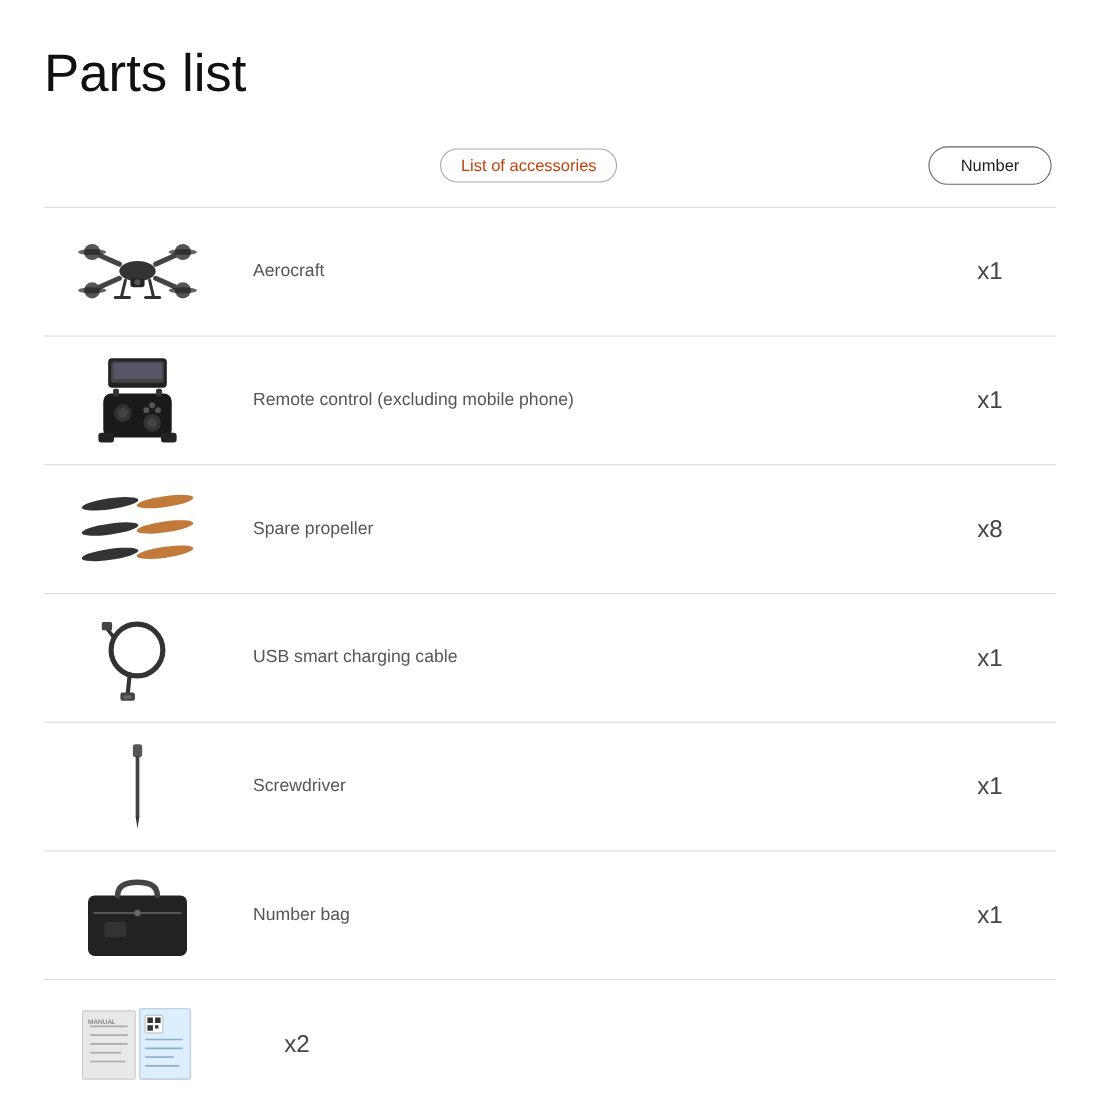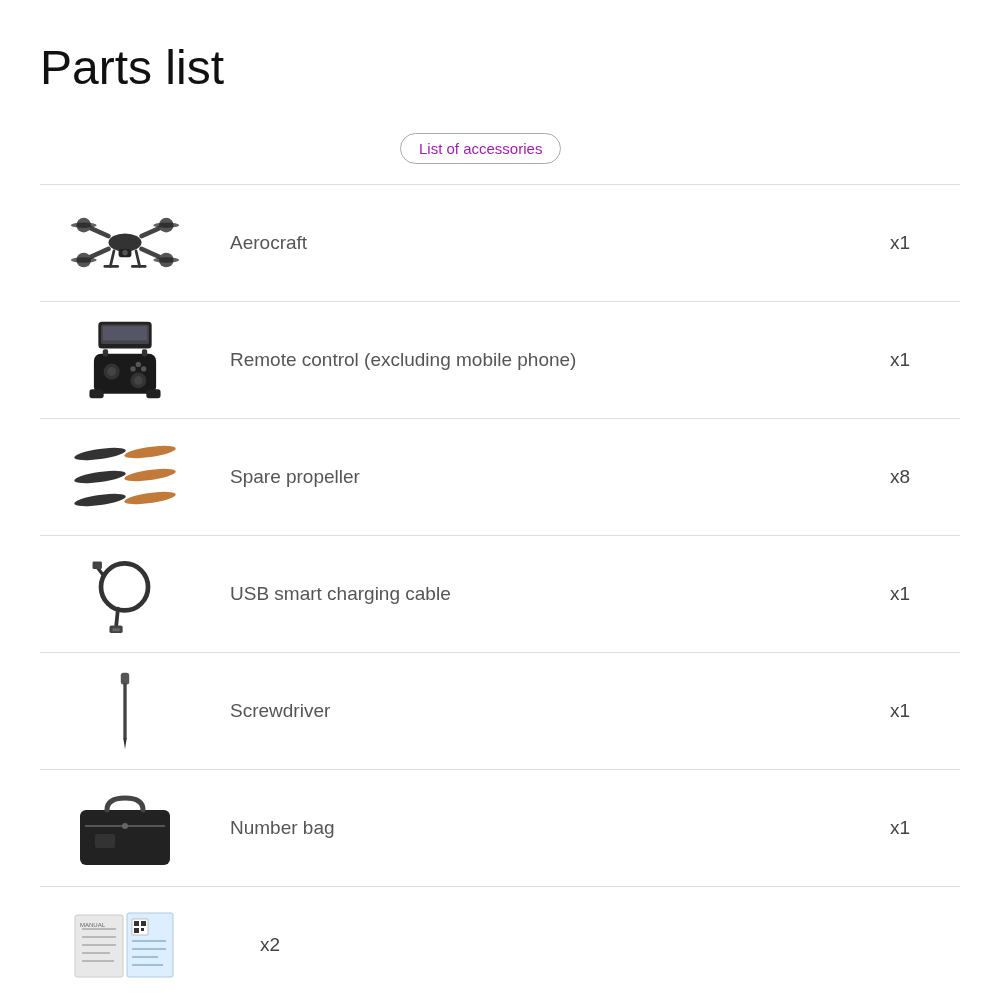--- a/index.html
+++ b/index.html
@@ -36,21 +36,21 @@
     .header-number {
       width: 120px;
       text-align: center;
     }
     .pill-label {
       display: inline-block;
       border: 1px solid #aaa;
       border-radius: 20px;
       padding: 6px 18px;
       font-size: 15px;
-      color: #a21caf;
+      color: #c2410c;
       background: #fff;
     }
     .pill-label-bold {
       display: inline-block;
       border: 1.5px solid #666;
       border-radius: 22px;
       padding: 8px 28px;
       font-size: 15px;
       color: #222;
       background: #fff;
@@ -69,28 +69,28 @@
       display: flex;
       align-items: center;
       justify-content: center;
     }
     .row-image svg, .row-image .img-placeholder {
       width: 110px;
       height: 80px;
     }
     .row-name {
       flex: 1;
-      font-size: 19px;
+      font-size: 16px;
       color: #555;
       padding-left: 20px;
     }
     .row-quantity {
       width: 120px;
       text-align: center;
-      font-size: 19px;
+      font-size: 22px;
       color: #444;
     }
 
     
     .icon-drone { width: 120px; height: 75px; }
     .icon-remote { width: 90px; height: 85px; }
     .icon-propeller { width: 110px; height: 70px; }
     .icon-cable { width: 75px; height: 80px; }
     .icon-screwdriver { width: 30px; height: 90px; }
     .icon-bag { width: 100px; height: 80px; }
@@ -102,20 +102,23 @@
 <div class="page-container">
   <h1 class="page-title">Parts list</h1>
 
   <div class="table-wrapper">
 
     <div class="table-header">
       <div style="width:170px;"></div>
       <div class="header-accessories">
         <span class="pill-label">List of accessories</span>
       </div>
+      <div class="header-number">
+        <span class="pill-label-bold">Number</span>
+      </div>
     </div>
 
     <div class="table-row">
       <div class="row-image">
         <svg class="icon-drone" viewBox="0 0 120 75">
 
           <ellipse cx="60" cy="37" rx="18" ry="10" fill="#333"></ellipse>
 
           <line x1="42" y1="30" x2="15" y2="18" stroke="#444" stroke-width="5" stroke-linecap="round"></line>
           <line x1="78" y1="30" x2="105" y2="18" stroke="#444" stroke-width="5" stroke-linecap="round"></line>

